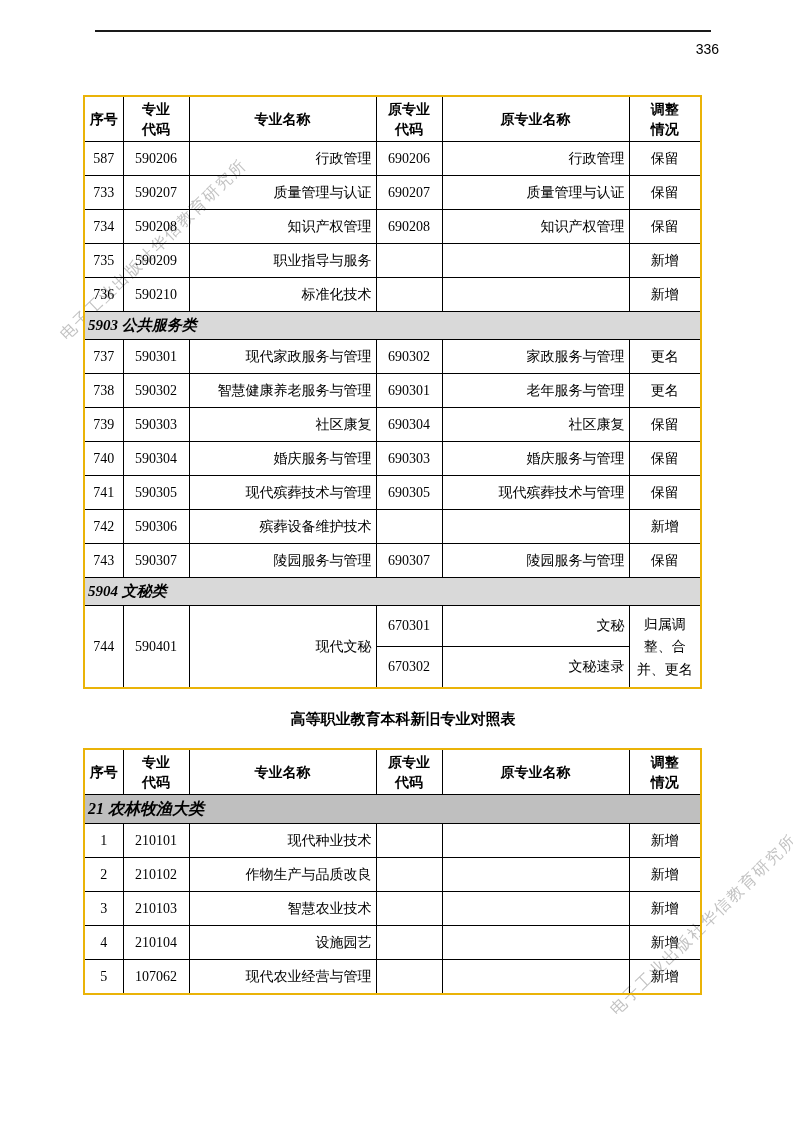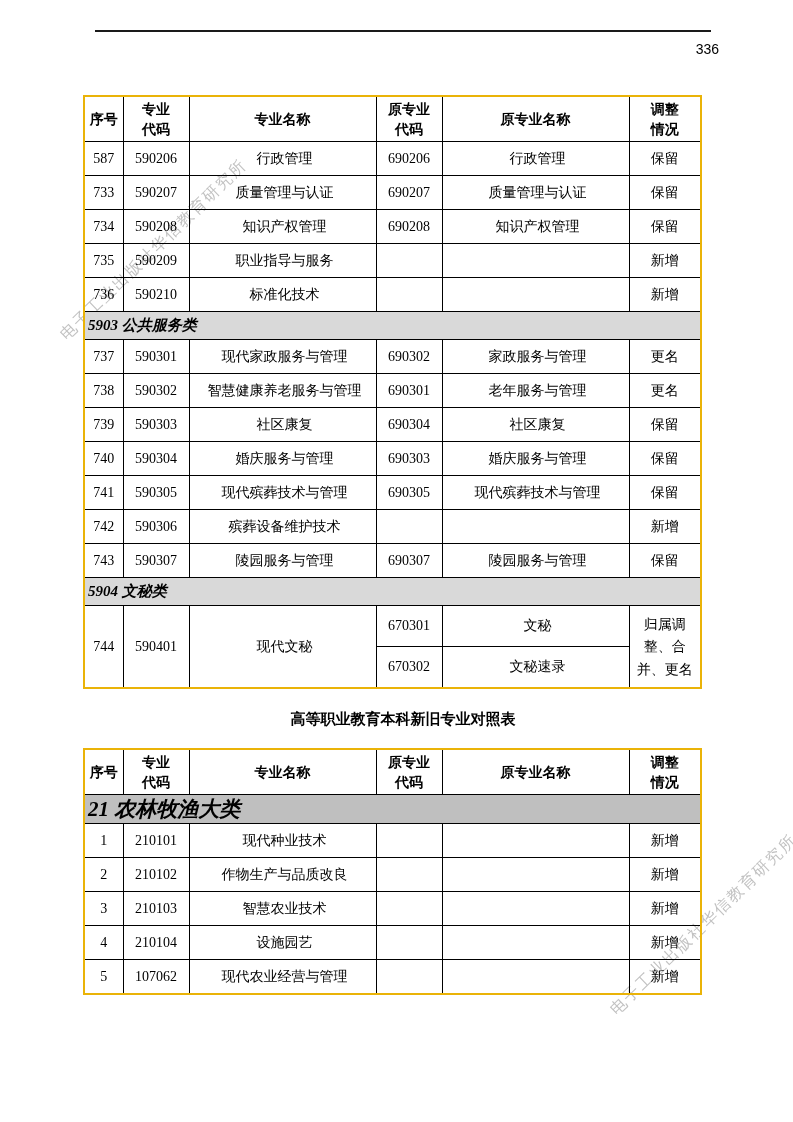--- a/index.html
+++ b/index.html
@@ -22,25 +22,25 @@
         table-layout:fixed;border:2px solid #eab308;background:transparent;}
   #table1{top:95px;}
   #table2{top:748px;}
   th,td{border:1px solid #000;padding:0 4px;overflow:hidden;vertical-align:middle;}
   th{height:44px;font-size:14px;font-weight:bold;text-align:center;
      white-space:pre-line;line-height:1.45;
      font-family:"Liberation Sans",sans-serif;background:transparent;}
   td{font-size:14px;background:transparent;}
   tr.data td{height:33px;}
   td.c{text-align:center;font-family:"Liberation Serif",serif;}
-  td.name{text-align:center;padding-left:8px;
+  td.name{text-align:right;padding-left:8px;
           font-family:"Liberation Sans",sans-serif;}
   tr.sec td{height:27px;background:#d9d9d9;font-weight:bold;font-size:15px;
             padding-left:3px;font-family:"Liberation Serif","Liberation Sans",sans-serif;font-style:italic;}
-  tr.sec.major td{height:28px;background:#bfbfbf;font-size:21px;}
+  tr.sec.major td{height:28px;background:#bfbfbf;font-size:16px;}
   tr.sub td{height:40px;}
   td.adjust-multi{text-align:center;white-space:pre-line;line-height:1.6;
                   font-family:"Liberation Sans",sans-serif;border-radius:15px;}
 
   .doc-title{position:absolute;left:95px;top:710px;width:616px;text-align:center;
              font-size:15px;font-weight:bold;
              font-family:"Liberation Sans",sans-serif;}
 </style>
 </head>
 <body>

